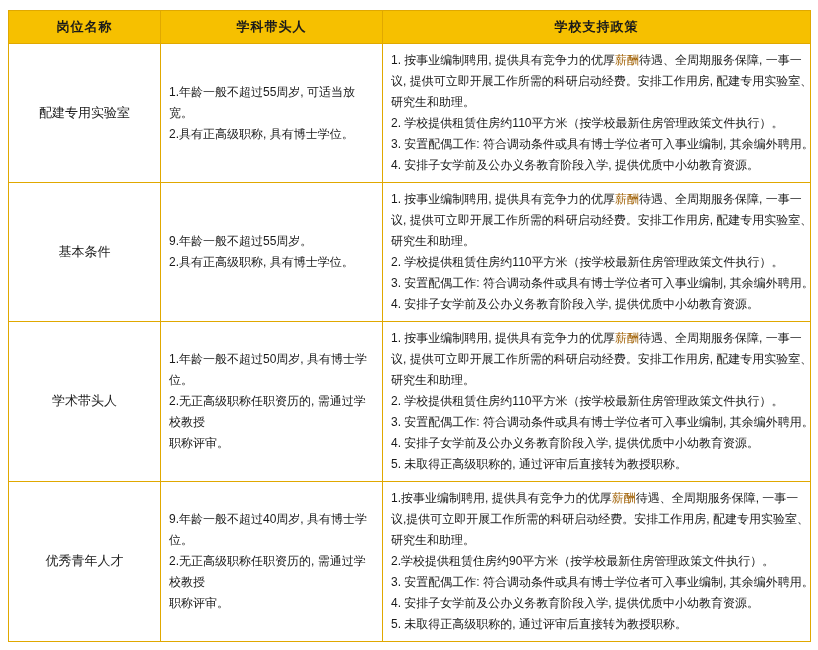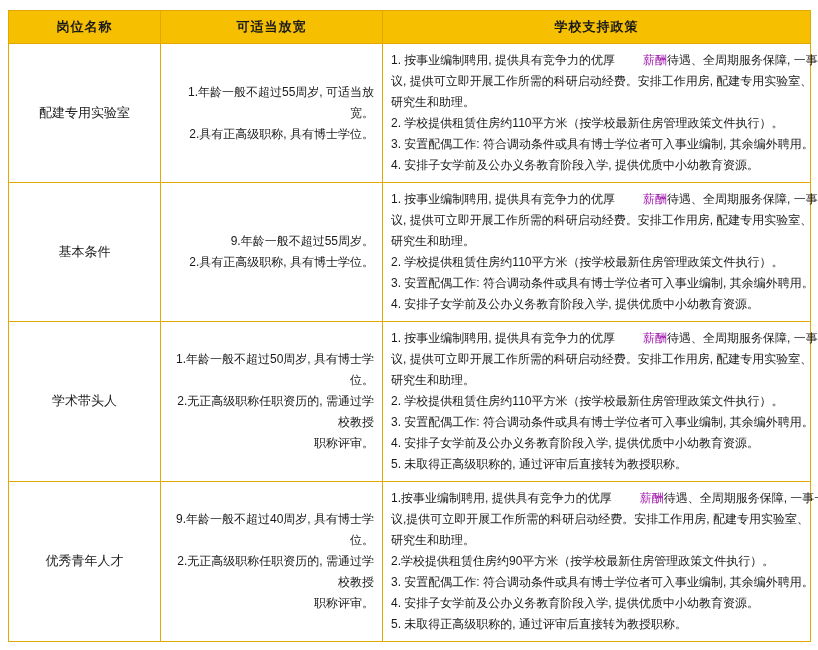--- a/index.html
+++ b/index.html
@@ -45,51 +45,50 @@
     vertical-align: middle;
     font-size: 12px;
     line-height: 1.75;
     padding: 6px 8px;
   }
   td.col-post {
     text-align: center;
     font-size: 13px;
   }
   td.col-cond {
-    text-align: right;
+    text-align: left;
   }
   td.col-policy {
     text-align: left;
   }
   .line {
     margin: 0;
     white-space: nowrap;
   }
   .line.wrap {
     white-space: normal;
   }
   .hl {
-    color: #a21caf;
-    margin-left: 28px;
+    color: #a16207;
   }
 </style>
 </head>
 <body>
 
 <div class="page">
   <table class="policy-table">
     <colgroup>
       <col class="c1">
       <col class="c2">
       <col class="c3">
     </colgroup>
     <thead>
       <tr>
         <th>岗位名称</th>
-        <th>可适当放宽</th>
+        <th>学科带头人</th>
         <th>学校支持政策</th>
       </tr>
     </thead>
     <tbody>
 
       <tr>
         <td class="col-post">配建专用实验室</td>
         <td class="col-cond">
           <p class="line wrap">1.年龄一般不超过55周岁, 可适当放宽。</p>
           <p class="line wrap">2.具有正高级职称, 具有博士学位。</p>

